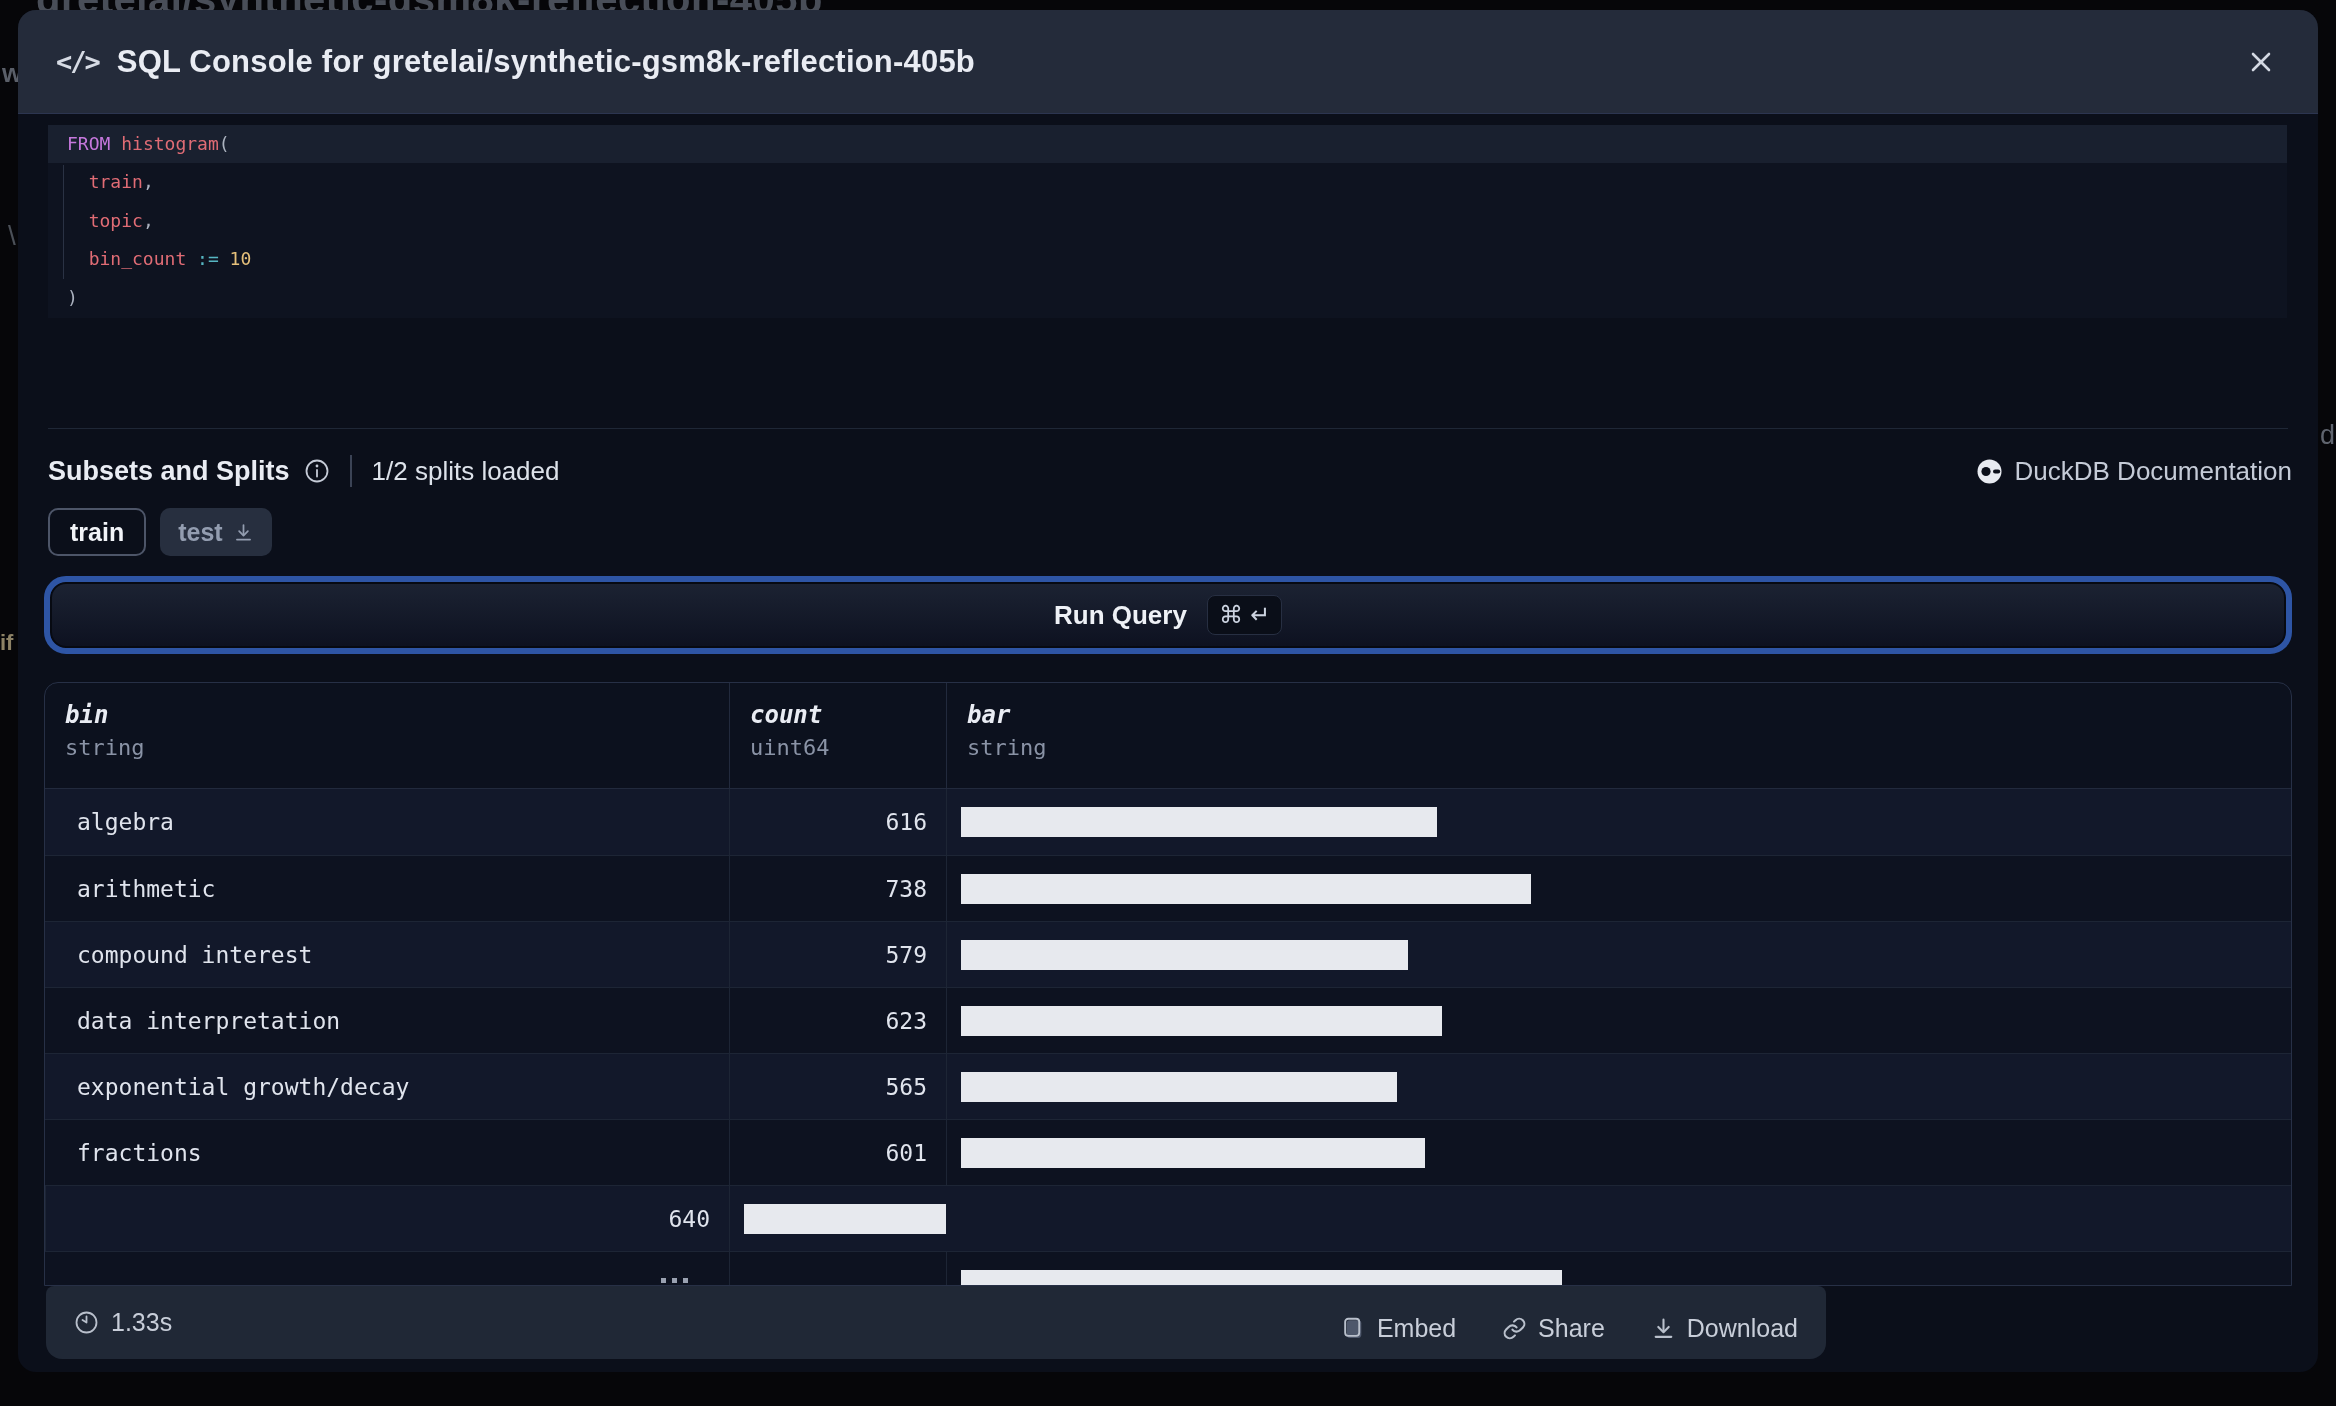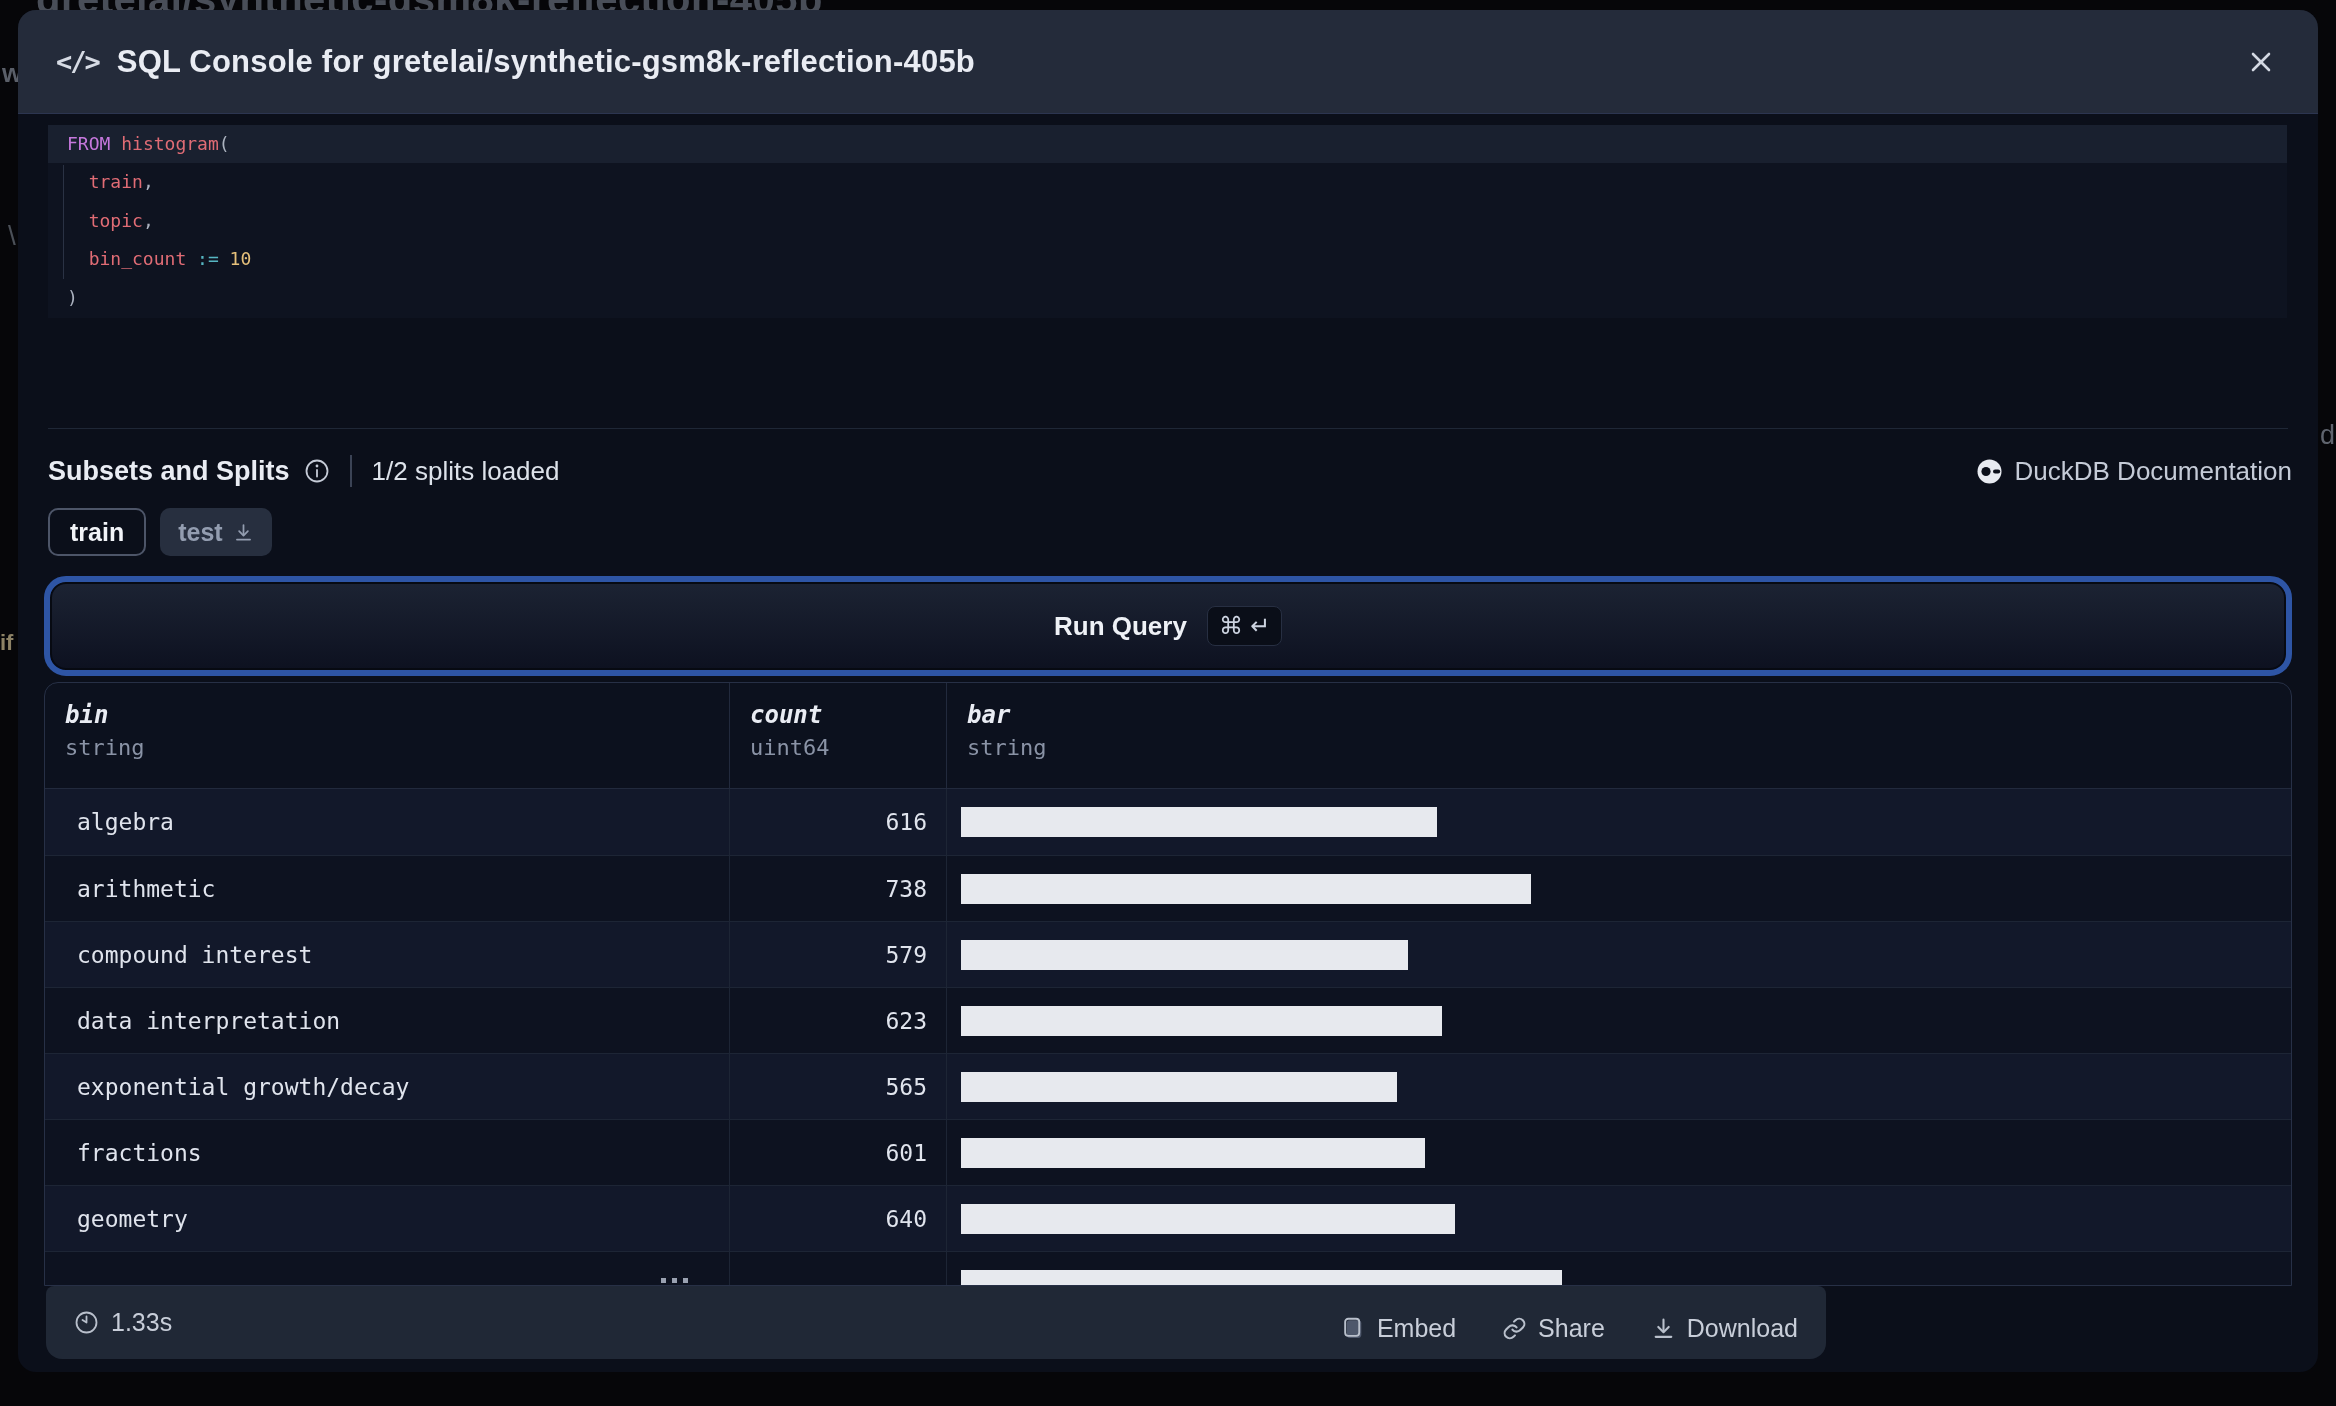--- a/index.html
+++ b/index.html
@@ -59,21 +59,21 @@
 
   
   .splits-row { position:absolute; left:30px; top:498px; display:flex; gap:14px; }
   .split-btn { height:48px; display:flex; align-items:center; gap:10px; font-size:25px;
                font-weight:700; border-radius:10px; cursor:pointer; }
   .split-btn.selected { padding:0 20px; border:2px solid #4d5568; color:#f2f4f8; background:transparent; }
   .split-btn.plain { padding:0 18px; background:#272f3f; color:#939db0; border:none; }
   .split-btn.plain svg { stroke:#939db0; }
 
   
-  .run-btn { position:absolute; left:26px; right:26px; top:566px; height:100px;
+  .run-btn { position:absolute; left:26px; right:26px; top:566px; height:78px;
              border:6px solid #2e55a5; border-radius:22px;
              background:linear-gradient(180deg,#1c2333 0%,#0d1120 100%);
              box-shadow:inset 0 0 0 2px #070a12;
              display:flex; align-items:center; justify-content:center; gap:20px; cursor:pointer; }
   .run-label { font-size:26px; font-weight:700; color:#eef1f6; }
   .kbd { background:#0a0e18; border:1px solid #272f42; border-radius:8px; padding:5px 11px;
          display:flex; align-items:center; gap:7px; color:#ccd3e0; font-size:24px;
          font-family:"DejaVu Sans", sans-serif; }
 
   
@@ -240,21 +240,20 @@
           </div>
         </div>
         <div class="t-row dark">
           <div class="td bin">fractions</div>
           <div class="td count">601</div>
           <div class="td bar-cell">
             <div class="bar-rect" style="width: 464px; background: rgb(231, 233, 238);"></div>
           </div>
         </div>
         <div class="t-row light">
-          <div class="td bin">geometry</div>
           <div class="td count">640</div>
           <div class="td bar-cell">
             <div class="bar-rect" style="width: 494px; background: rgb(231, 233, 238);"></div>
           </div>
         </div>
         <div class="t-row dark">
           <div class="td bin"></div>
           <div class="td count"></div>
           <div class="td bar-cell">
             <div class="bar-rect" style="width: 601px; background: rgb(231, 233, 238);"></div>

